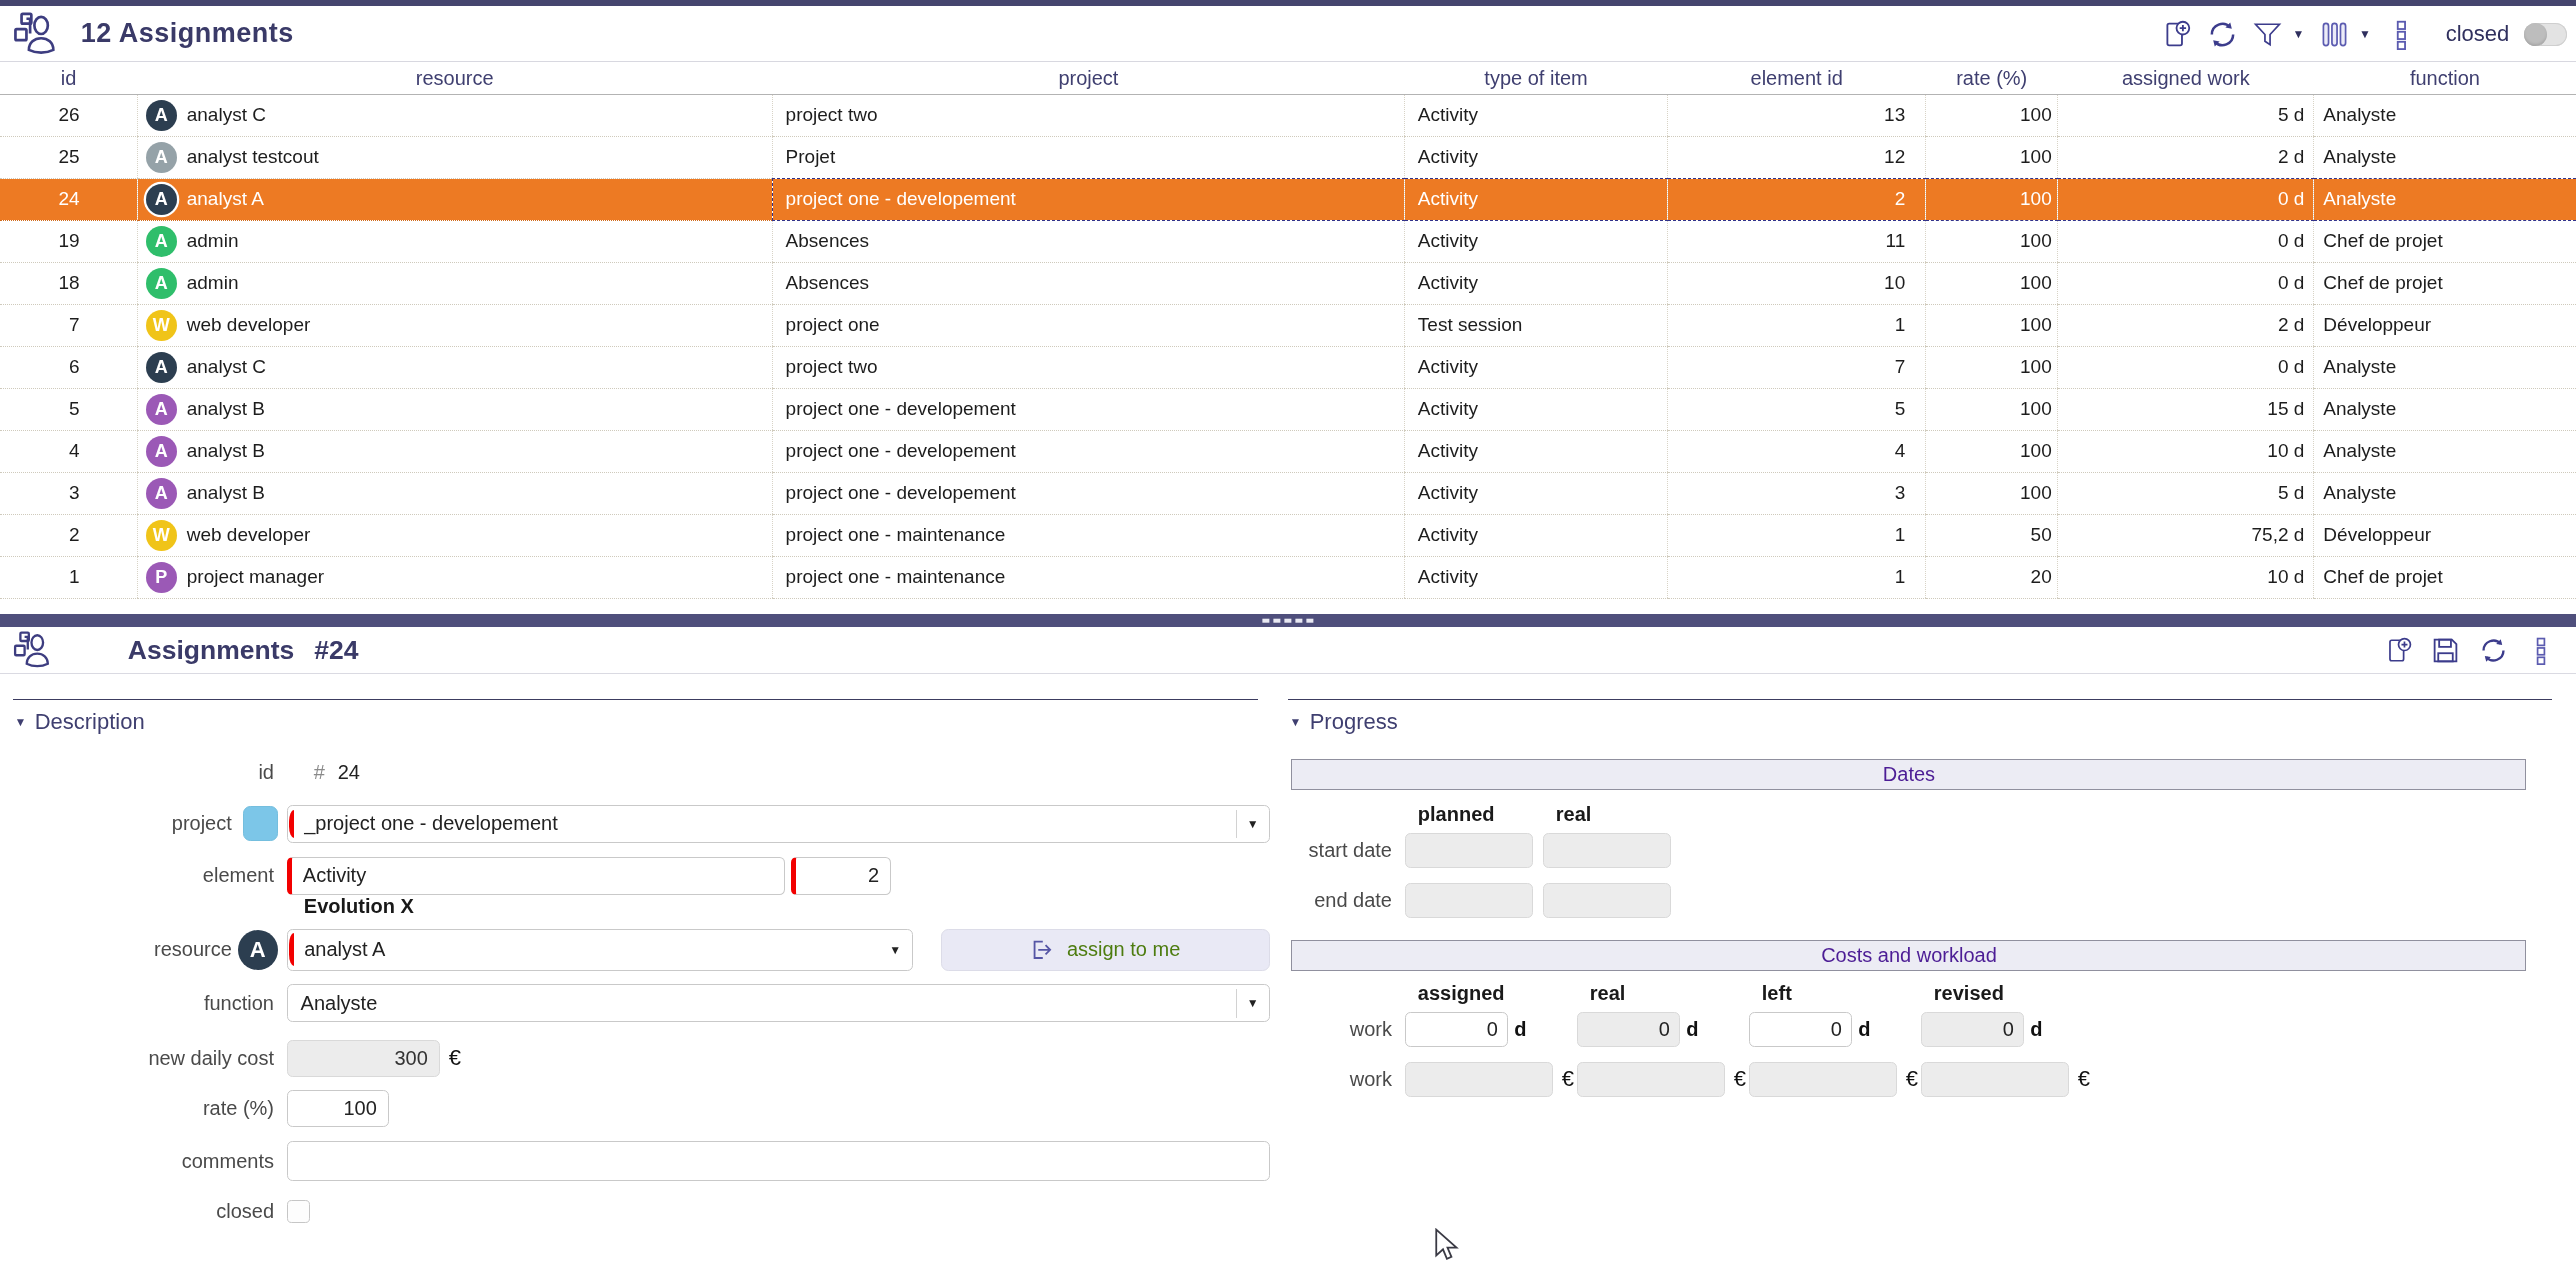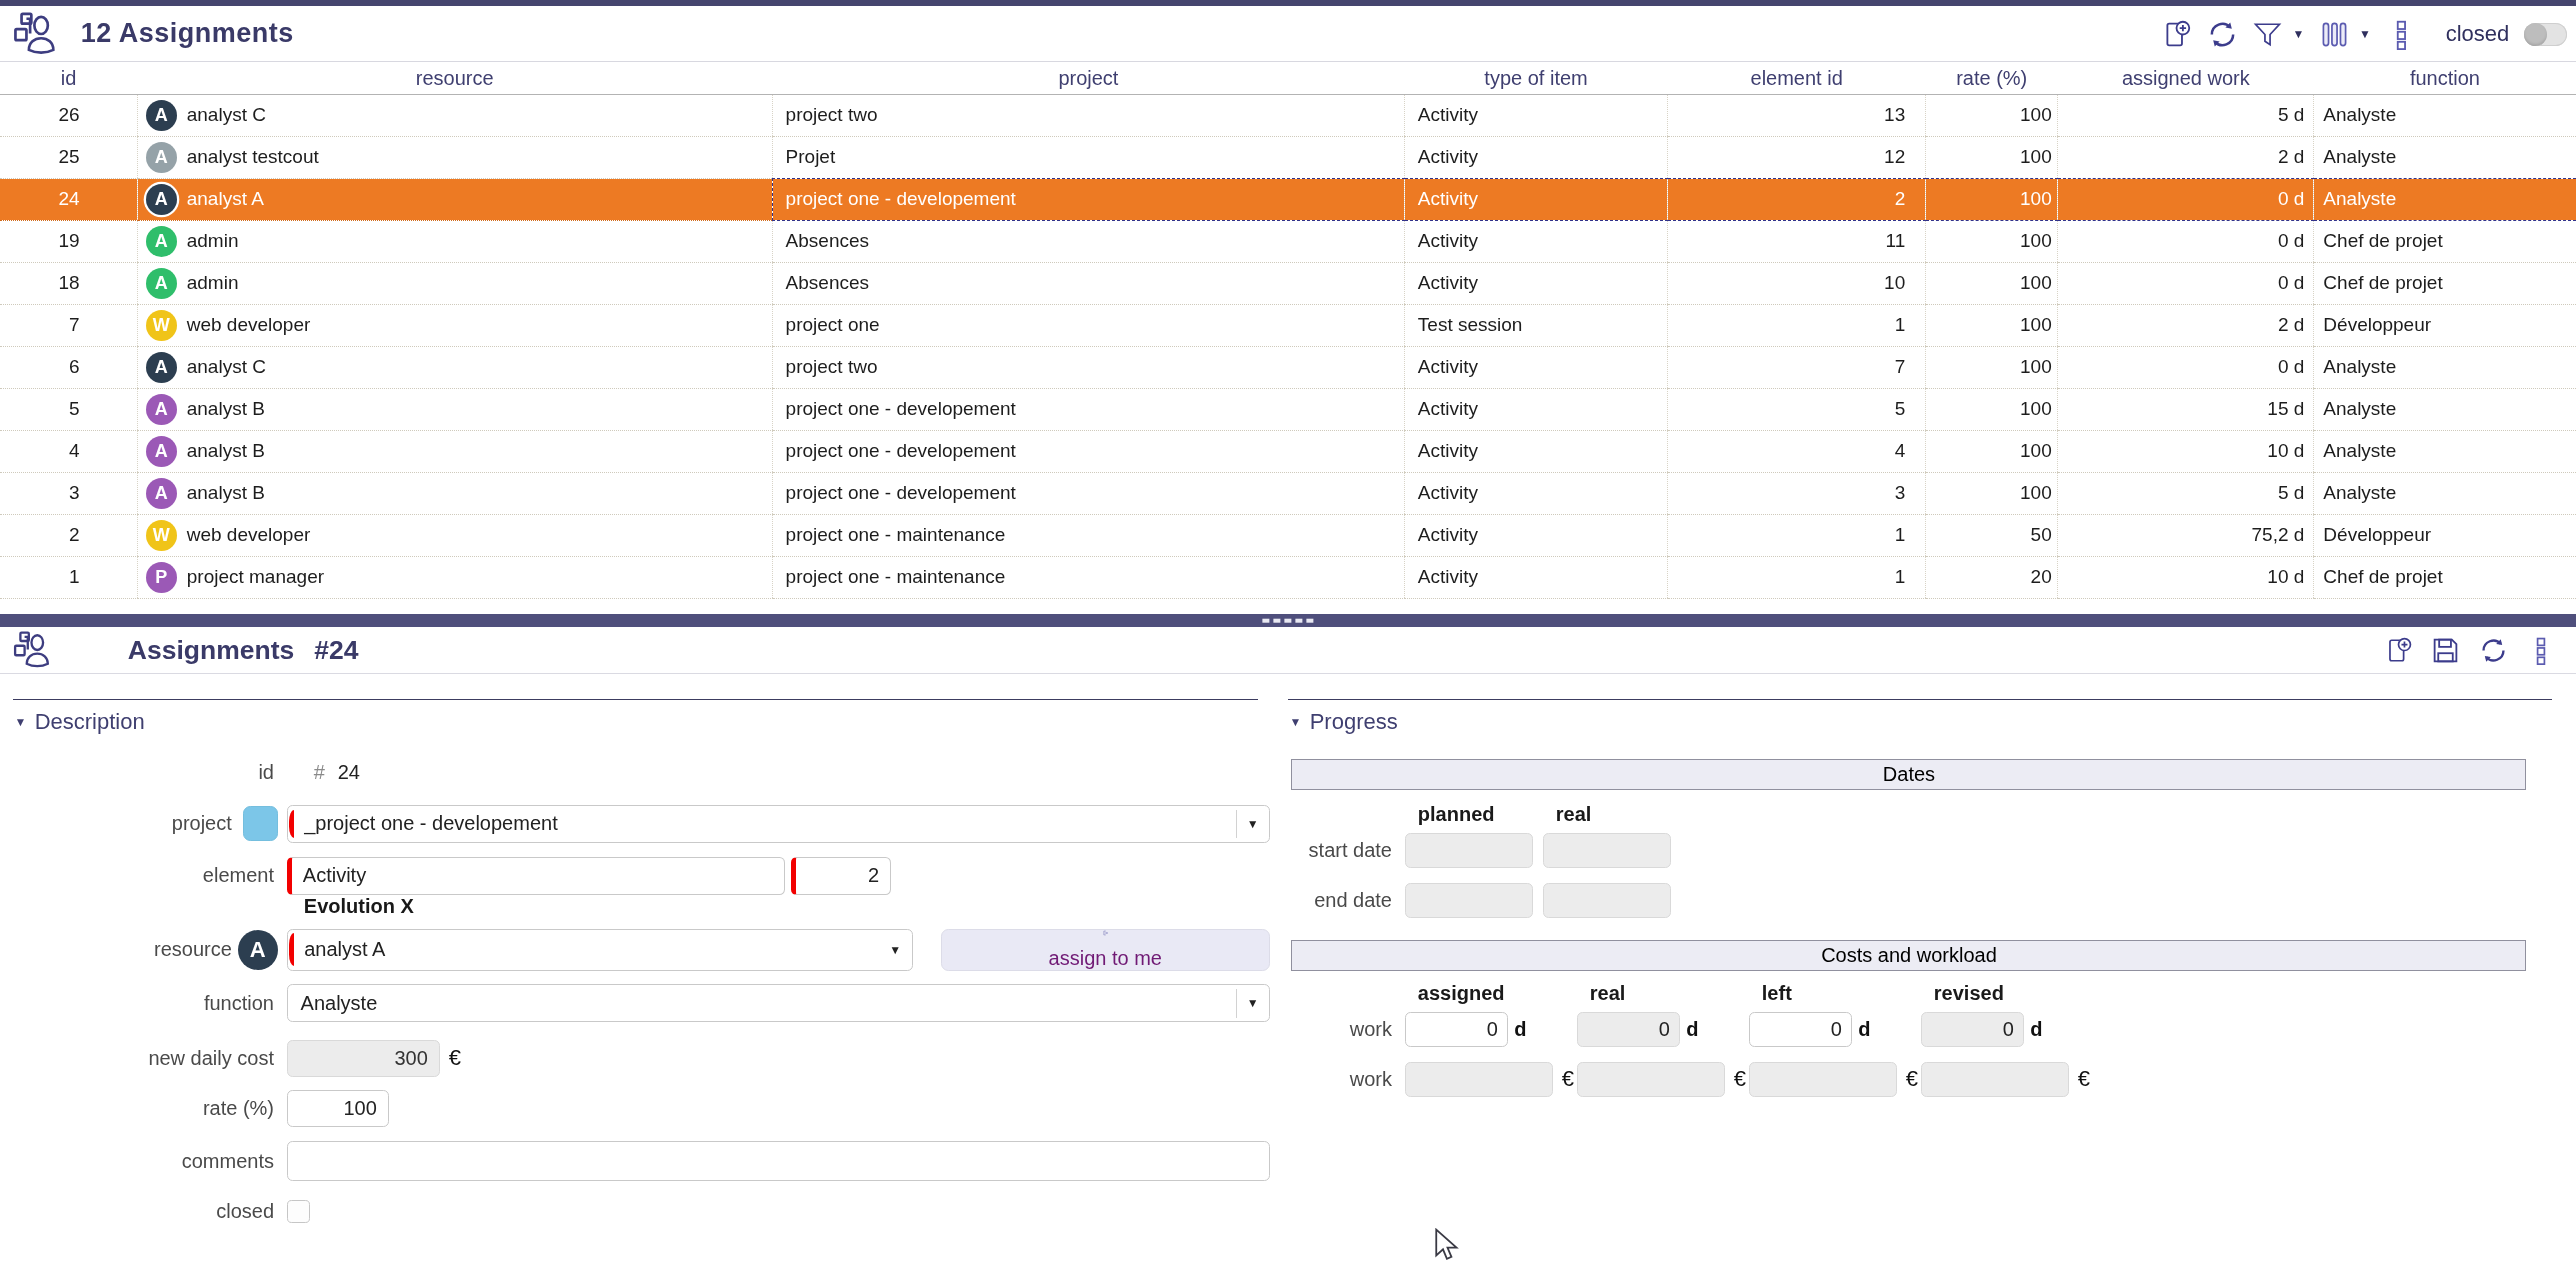--- a/index.html
+++ b/index.html
@@ -84,29 +84,29 @@
         display:flex; align-items:center; justify-content:center; font-size:12px; color:#222; }
   .req { position:relative; }
   .req::before { content:""; position:absolute; left:0.9px; top:3.7px; bottom:3.7px; width:5.5px; background:#f20000; border-radius:5.5px 0 0 5.5px / 12.8px 0 0 12.8px; }
   .req.combo, .req.inp { padding-left:16.4px; }
   input.req-in { border-left:5.5px solid #f20000; }
 
   .swatch { width:35px; height:35px; border-radius:7.3px; background:#7cc6e8; border:0.9px solid #74bede; }
   .avatar-big { width:40px; height:40px; border-radius:50%; background:#2c3e50; color:#fff; font-weight:bold; font-size:22px;
                 display:inline-flex; align-items:center; justify-content:center; }
   .btn-assign { margin-left:28px; width:329px; height:42px; background:#e9e9f5; border:0.9px solid #dcdce8; border-radius:7.3px;
-                display:inline-flex; align-items:center; justify-content:center; gap:11px; font-size:20px; color:#701a75; cursor:pointer;flex-direction:column; }
+                display:inline-flex; align-items:center; justify-content:center; gap:11px; font-size:20px; color:#4d7c0f; cursor:pointer; }
   .elem-name { margin-left:291px; margin-top:-5.5px; margin-bottom:11px; font-size:20px; font-weight:bold; color:#191919; cursor:pointer; width:max-content; }
   .unit { font-size:22px; color:#111; margin-left:9px; }
   .unit.d { font-weight:bold; font-size:20px; margin-left:6.4px; }
   .chk { appearance:none; width:23px; height:23px; border:0.9px solid #c6c6c6; border-radius:4.6px; background:#fdfdfd; cursor:pointer; }
 
   
   .bar { margin-left:3.7px; width:1235px; height:31px; background:#ececf4; border:0.9px solid #90909e;
-         display:flex; align-items:center; justify-content:center; font-size:20px; color:#000000; }
+         display:flex; align-items:center; justify-content:center; font-size:20px; color:#4c1d95; }
   .dt-heads { display:flex; margin:12.8px 0 7.3px 130px; gap:0; }
   .dt-heads span { width:138px; font-size:20px; font-weight:bold; color:#1a1a1a; }
   .dt-row { display:flex; align-items:center; margin-bottom:14.6px; }
   .dt-lbl { width:117px; text-align:right; padding-right:12.8px; font-size:20px; color:#4a4a4a; }
   .dt-in { width:128px; height:35px; border:0.9px solid #d9d9d9; border-radius:5.5px; background:#ececec; margin-right:10px; }
   .cost-bar { margin-top:22px; }
   .cw-heads { display:flex; margin:11px 0 7.3px 130px; }
   .cw-heads span { width:172px; font-size:20px; font-weight:bold; color:#1a1a1a; }
   .cw-row { display:flex; align-items:center; margin-bottom:14.6px; }
   .cw-cell { width:172px; display:flex; align-items:center; }

